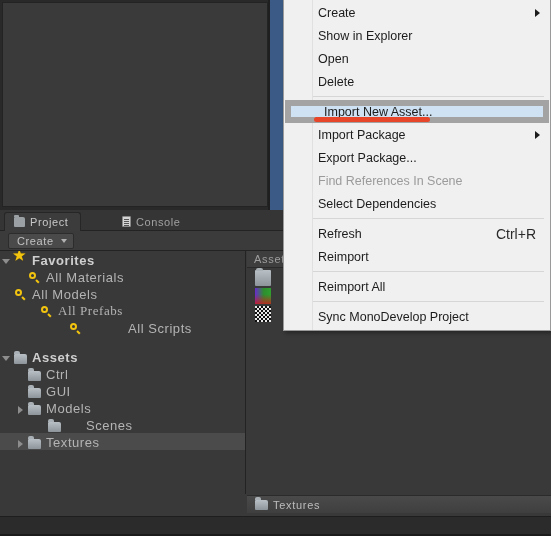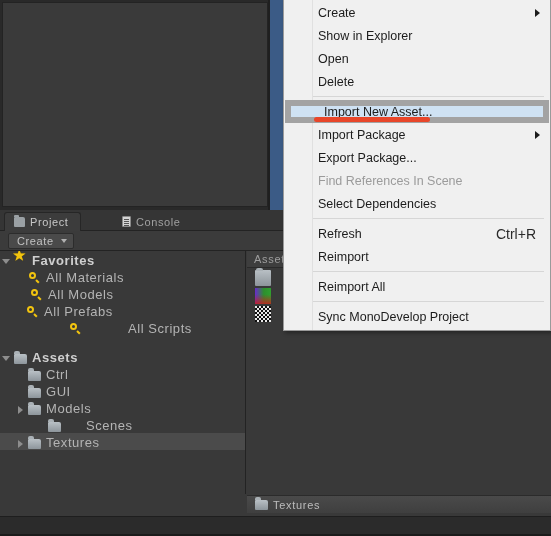--- a/index.html
+++ b/index.html
@@ -459,28 +459,28 @@
         <span class="tlabel">Favorites</span>
       </div>
 
       <div class="trow" style="padding-left:14px;">
         <span class="tri"></span>
         <span class="ticon">
             <span class="mag"></span>
           </span>
         <span class="tlabel">All Materials</span>
       </div>
-      <div class="trow" style="margin-left:16px;">
+      <div class="trow" style="">
         <span class="tri"></span>
         <span class="ticon">
             <span class="mag"></span>
           </span>
         <span class="tlabel">All Models</span>
       </div>
-      <div class="trow" style="padding-left:12px;">
+      <div class="trow" style="padding-left:26px;font-family:Liberation Serif, serif;">
         <span class="tri"></span>
         <span class="ticon">
             <span class="mag"></span>
           </span>
         <span class="tlabel">All Prefabs</span>
       </div>
       <div class="trow" style="padding-left:14px;gap:41px;">
         <span class="tri"></span>
         <span class="ticon">
             <span class="mag"></span>

